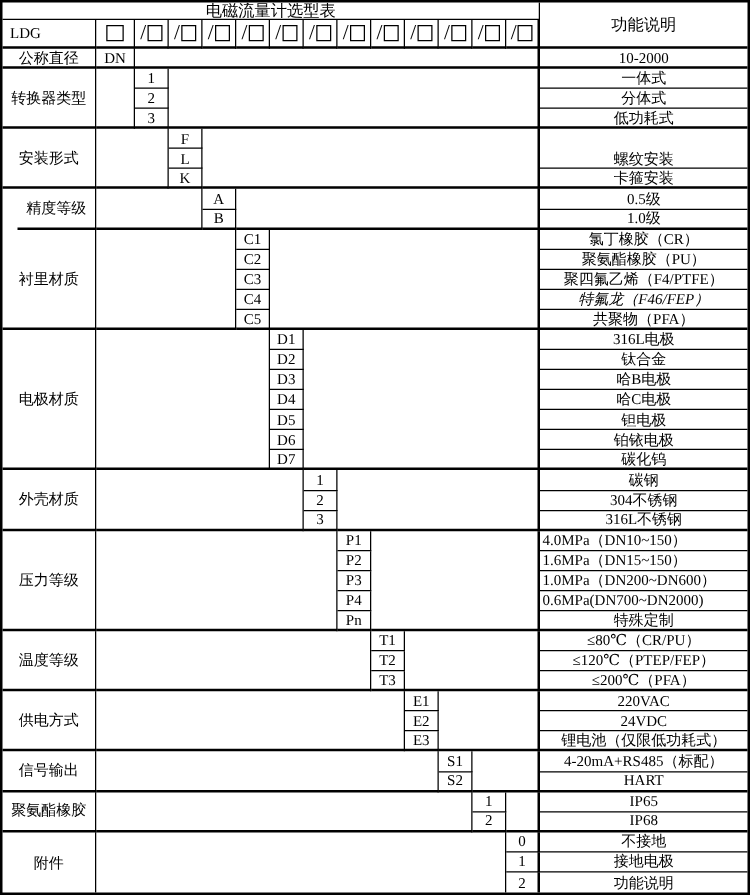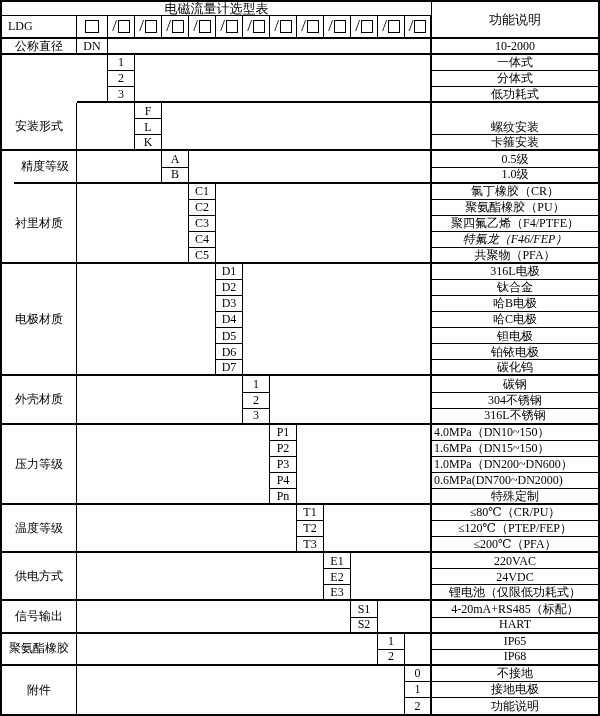--- a/index.html
+++ b/index.html
@@ -90,20 +90,21 @@
       <span class="slot-box"></span>
     </div>
     <div class="cell thick-b pre-func" style="grid-area: 2 / 14 / 3 / 15;">
       <span class="slash">/</span>
       <span class="slot-box"></span>
     </div>
     <div class="cell cat-label thick-b" style="grid-area: 3 / 1 / 4 / 2; text-align: right;">公称直径</div>
     <div class="cell code-cell thick-b" style="grid-area: 3 / 2 / 4 / 3;">DN</div>
     <div class="cell thick-b last-col" style="grid-area: 3 / 15 / 4 / 16;">10-2000</div>
     <div class="cell thick-b pre-func" style="grid-area: 3 / 3 / 4 / 15;"></div>
+    <div class="cell cat-label thick-b" style="grid-area: 4 / 1 / 7 / 2;">转换器类型</div>
     <div class="cell thick-b" style="grid-area: 4 / 2 / 7 / 3;"></div>
     <div class="cell code-cell" style="grid-area: 4 / 3 / 5 / 4;">1</div>
     <div class="cell last-col" style="grid-area: 4 / 15 / 5 / 16;">一体式</div>
     <div class="cell code-cell" style="grid-area: 5 / 3 / 6 / 4;">2</div>
     <div class="cell last-col" style="grid-area: 5 / 15 / 6 / 16;">分体式</div>
     <div class="cell code-cell thick-b" style="grid-area: 6 / 3 / 7 / 4;">3</div>
     <div class="cell thick-b last-col" style="grid-area: 6 / 15 / 7 / 16;">低功耗式</div>
     <div class="cell thick-b pre-func" style="grid-area: 4 / 4 / 7 / 15;"></div>
     <div class="cell cat-label thick-b" style="grid-area: 7 / 1 / 10 / 2;">安装形式</div>
     <div class="cell thick-b" style="grid-area: 7 / 2 / 10 / 4;"></div>

